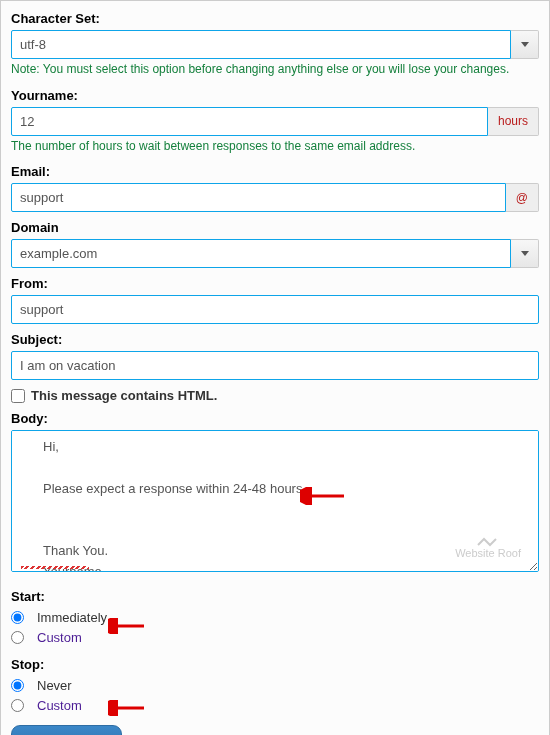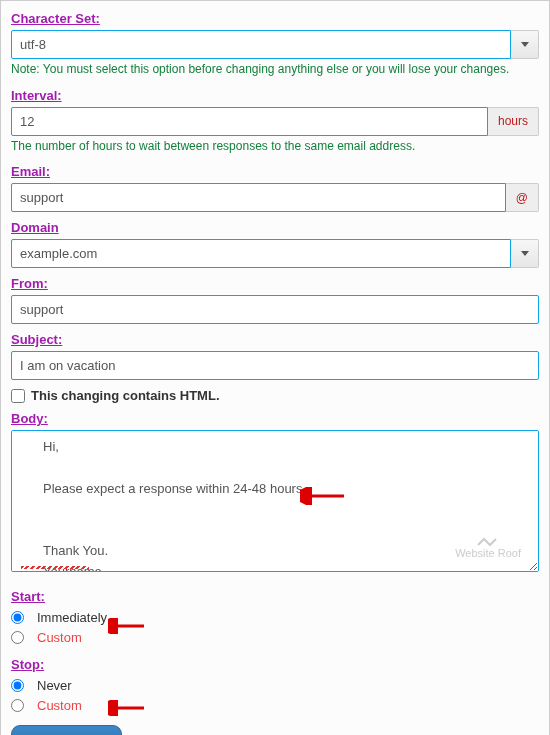--- a/index.html
+++ b/index.html
@@ -13,25 +13,24 @@
       position: relative;
     }
     .panel {
       border: 1px solid #ccc;
       padding: 10px 10px 12px 10px;
       background: #fcfcfc;
     }
     .form-group { margin-bottom: 8px; }
     .label {
       font-weight: bold;
-      color: #a21caf;
+      color: #000000;
       display: block;
       margin-bottom: 4px;
       font-size: 13px;
-      text-decoration: underline;
     }
     .select-wrapper {
       display: flex;
     }
     .text-input, .select-input, .textarea-input {
       width: 100%;
       border: 1px solid #0ea5e9;
       background: #fff;
       padding: 6px 8px;
       font-size: 13px;
@@ -129,21 +128,21 @@
     .radio-group { margin: 2px 0 10px 0; }
     .radio-row {
       display: flex;
       align-items: center;
       gap: 13px;
       font-size: 13px;
       line-height: 1.5;
     }
     .radio-row input[type=radio]{ width:13px; height:13px; }
     .radio-label { color: #333; }
-    .radio-link { color: #ef4444; cursor: pointer; }
+    .radio-link { color: #4c1d95; cursor: pointer; }
     .btn-primary {
       background: #337ab7;
       background: linear-gradient(#3b87c8, #2f6fa8);
       color: #fff;
       border: 1px solid #2e6da4;
       border-radius: 9px;
       padding: 8px 14px;
       font-size: 13px;
       cursor: pointer;
     }
@@ -164,21 +163,21 @@
     <div class="select-wrapper">
       <div class="select-input">utf-8</div>
       <div class="select-caret">
           <div class="caret-icon"></div>
         </div>
     </div>
     <div class="help-text">Note: You must select this option before changing anything else or you will lose your changes.</div>
   </div>
 
   <div class="form-group">
-    <label class="label">Interval:</label>
+    <label class="label">Yourname:</label>
     <div class="input-with-addon">
       <input class="text-input" type="text" value="12" style="">
       <div class="addon">hours</div>
     </div>
     <div class="help-text">The number of hours to wait between responses to the same email address.</div>
   </div>
 
   <div class="form-group">
     <label class="label">Email:</label>
     <div class="input-with-addon">
@@ -202,21 +201,21 @@
     <input class="text-input" type="text" value="support" style="">
   </div>
 
   <div class="form-group">
     <label class="label">Subject:</label>
     <input class="text-input" type="text" value="I am on vacation" style="">
   </div>
 
   <div class="checkbox-row">
     <input type="checkbox" style="">
-    <span class="checkbox-label">This changing contains HTML.</span>
+    <span class="checkbox-label">This message contains HTML.</span>
   </div>
 
   <div class="form-group">
     <label class="label">Body:</label>
     <div class="textarea-wrapper">
       <textarea class="textarea-input" id="body-ta" style="">Hi,
 
 Please expect a response within 24-48 hours.
 
 

